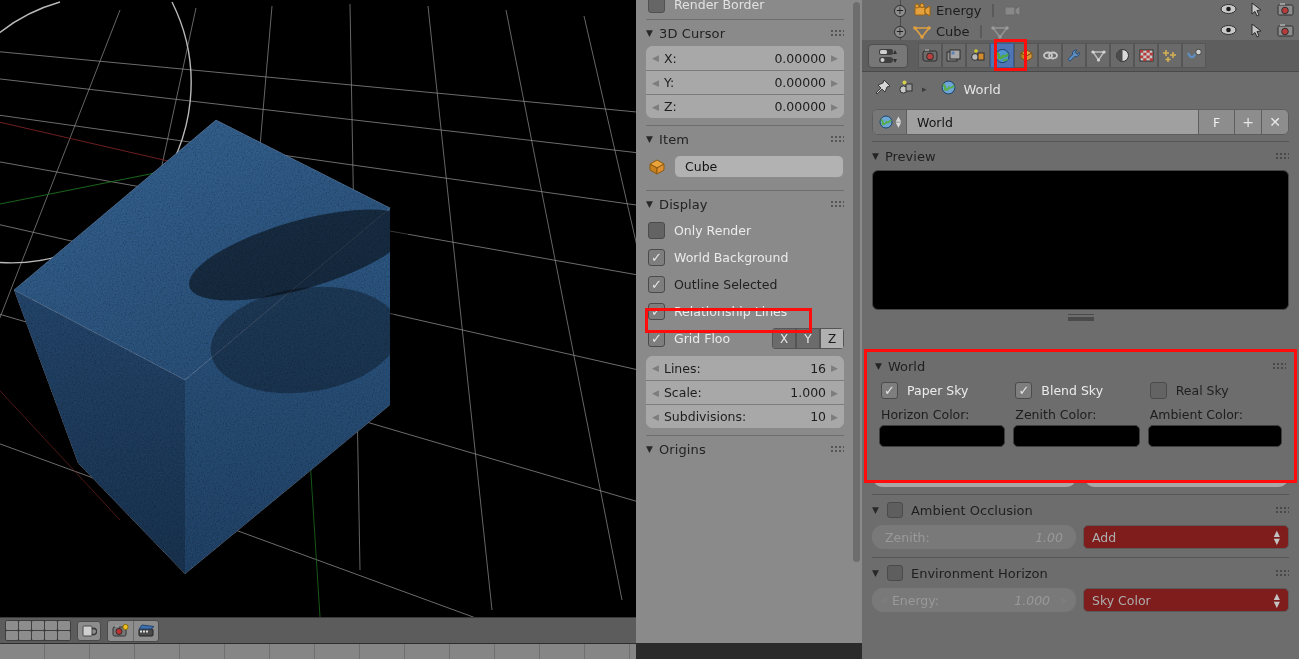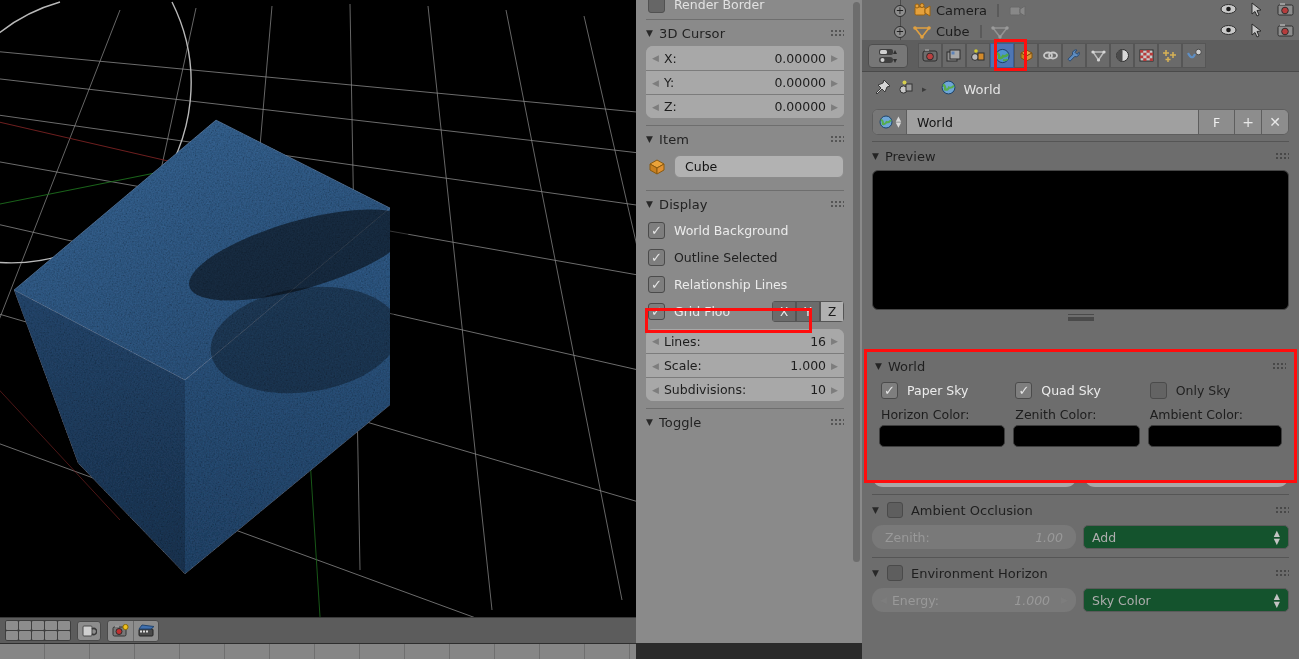--- a/index.html
+++ b/index.html
@@ -188,21 +188,21 @@
 
   .two-col { display:flex; gap:7px; margin:0 10px; }
   .two-col > * { flex:1; }
   .pill {
     height:24px; border-radius:11px; background:#a8a8a8; display:flex; align-items:center;
     padding:0 8px; color:#1d1d1d; font-size:12.5px;
   }
   .pill.dis { background:#797979; color:#999; }
   .pill .nf-val { margin-left:auto;font-style:italic; }
   .dropdown {
-    height:24px; border-radius:5px; background:#14532d; display:flex; align-items:center;
+    height:24px; border-radius:5px; background:#7f1d1d; display:flex; align-items:center;
     padding:0 8px; color:#adadad; font-size:12.5px; border:1px solid #5a5a5a;
   }
   .dd-arrows { margin-left:auto; display:flex; flex-direction:column; gap:1px; color:#c4c4c4; font-size:8px; line-height:7px; }
 
   .sub-head { display:flex; align-items:center; height:30px; padding:0 10px; color:#1f1f1f; font-size:13px; gap:8px; }
   .sub-chk { width:16px; height:16px; border-radius:3px; background:#5e5e5e; border:1px solid #4a4a4a; }
 
   
   .hl { position:absolute; border:3px solid #ff0d0d; pointer-events:none; z-index:8; }
 </style>
@@ -368,20 +368,24 @@
 
       <div class="np-sep"></div>
 
       <div class="np-head">
         <span class="tri">▼</span>
         <span>Display</span>
         <span class="dots"></span>
       </div>
 
       <div class="chk-row">
+        <div class="chk"></div>
+        <span class="chk-label">Only Render</span>
+      </div>
+      <div class="chk-row">
         <div class="chk on">
             <span class="tick">✓</span>
           </div>
         <span class="chk-label">World Background</span>
       </div>
       <div class="chk-row">
         <div class="chk on">
             <span class="tick">✓</span>
           </div>
         <span class="chk-label dark">Outline Selected</span>
@@ -422,39 +426,39 @@
           <span class="nf-name">Subdivisions:</span>
           <span class="nf-val">10</span>
           <span class="nf-arrow">▶</span>
         </div>
       </div>
 
 
       <div class="np-sep"></div>
       <div class="np-head">
         <span class="tri">▼</span>
-        <span>Toggle</span>
+        <span>Origins</span>
         <span class="dots"></span>
       </div>
     </div>
   </div>
 
   <div class="outliner">
     <div class="ol-line"></div>
     <div class="ol-row">
       <span class="ol-plus">+</span>
       <span class="ol-ico">
         <svg width="20" height="15" viewBox="0 0 20 15">
             <rect x="3" y="4" width="10" height="8" rx="1.5" fill="#e5a13c" stroke="#9a6210"></rect>
             <polygon points="13,6 18,3 18,13 13,10" fill="#e5a13c" stroke="#9a6210"></polygon>
             <circle cx="5" cy="3" r="2" fill="#e5a13c" stroke="#9a6210"></circle>
             <circle cx="10" cy="2.5" r="2" fill="#e5a13c" stroke="#9a6210"></circle>
           </svg>
       </span>
-      <span class="ol-name" style="margin-left:6px">Camera</span>
+      <span class="ol-name" style="margin-left:6px">Energy</span>
       <span class="ol-sep"></span>
       <span class="ol-ico" style="margin-left:8px">
         <svg width="20" height="15" viewBox="0 0 20 15" opacity="0.6">
             <rect x="3" y="4" width="10" height="8" rx="1.5" fill="#9a9a9a" stroke="#666"></rect>
             <polygon points="13,6 18,3 18,13 13,10" fill="#9a9a9a" stroke="#666"></polygon>
           </svg>
       </span>
       <span class="ol-toggles">
         <span>
           <svg width="17" height="12" viewBox="0 0 17 12">
@@ -753,29 +757,29 @@
             <span class="chk-label">Paper Sky</span>
           </div>
           <div class="col-label">Horizon Color:</div>
           <div class="swatch" style="margin-right:8px"></div>
         </div>
         <div class="sky-col">
           <div class="chk-row">
             <div class="chk on">
                 <span class="tick">✓</span>
               </div>
-            <span class="chk-label">Quad Sky</span>
+            <span class="chk-label">Blend Sky</span>
           </div>
           <div class="col-label">Zenith Color:</div>
           <div class="swatch" style="margin-right:8px"></div>
         </div>
         <div class="sky-col">
           <div class="chk-row">
             <div class="chk"></div>
-            <span class="chk-label dark">Only Sky</span>
+            <span class="chk-label dark">Real Sky</span>
           </div>
           <div class="col-label">Ambient Color:</div>
           <div class="swatch"></div>
         </div>
       </div>
     </div>
   </div>
 
   <div class="hl" style="left:645px; top:308px; width:167px; height:25px;"></div>
   <div class="hl" style="left:994px; top:39px; width:33px; height:32px;"></div>

